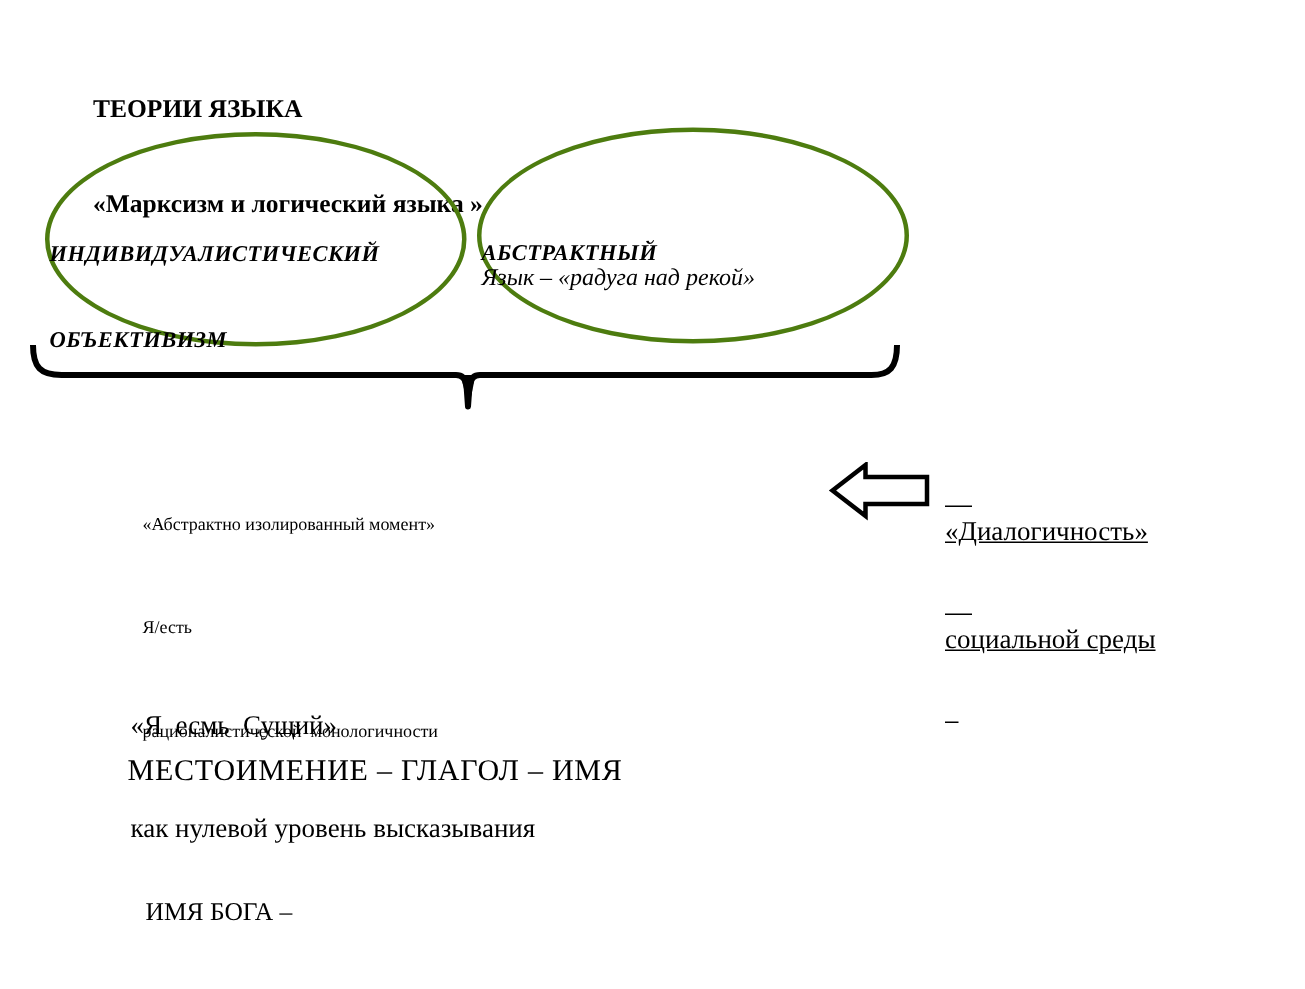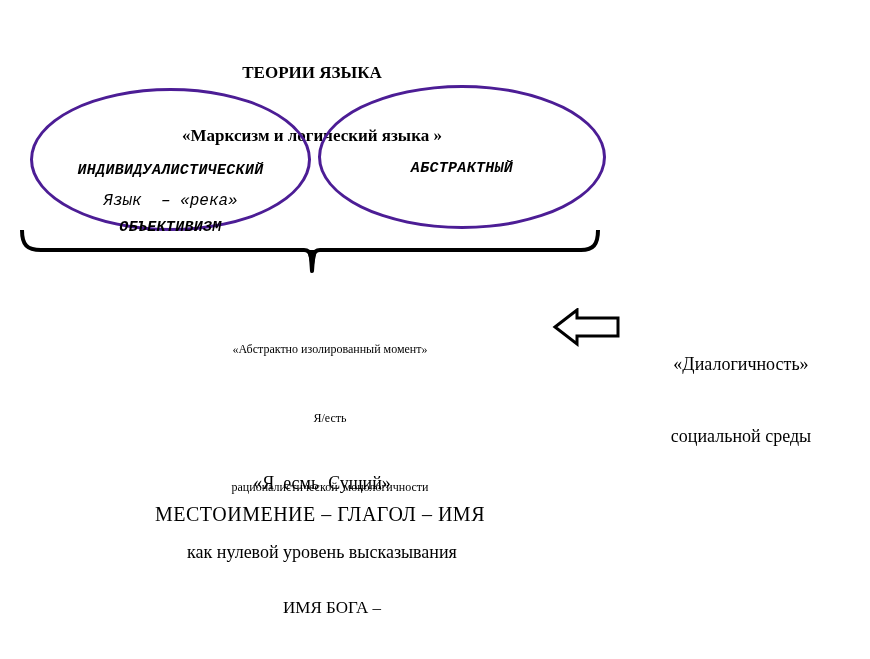--- a/index.html
+++ b/index.html
@@ -1,66 +1,66 @@
 <!DOCTYPE html>
 <html><head>
 <meta charset="utf-8">
 <style>
   html,body{margin:0;padding:0;background:#fff;}
   .canvas{
     position:relative;width:870px;height:659px;background:#fff;overflow:hidden;
     font-family:"Liberation Serif","DejaVu Serif",serif;color:#000;
   }
   .abs{position:absolute;}
-  .ctr{text-align:center;white-space:pre-wrap;}
+  .ctr{text-align:left;white-space:pre-wrap;}
   
   .title{left:62px;top:20px;width:500px;font-weight:bold;font-size:17px;line-height:21px;}
   
-  .ellipse{border:3px solid #4c1d95;border-radius:50%;box-sizing:border-box;font-family:Liberation Mono, monospace;}
+  .ellipse{border:3px solid #4d7c0f;border-radius:50%;box-sizing:border-box;}
   .ellipse-left{left:30px;top:88px;width:281px;height:143px;}
   .ellipse-right{left:318px;top:85px;width:288px;height:144px;}
   .ell-head{position:absolute;left:0;width:100%;font-weight:bold;font-style:italic;font-size:15px;letter-spacing:.3px;}
   .ellipse-left  .ell-head{top:32px;line-height:19px;}
   .ellipse-right .ell-head{top:21px;line-height:24px;}
   .ell-sub{position:absolute;left:0;width:100%;font-style:italic;font-size:16px;}
   .ellipse-left  .ell-sub{top:101px;}
   .ellipse-right .ell-sub{top:89px;}
   
   .brace{left:15px;top:226px;}
   .arrow{left:552px;top:308px;}
   
   .moment{left:95px;top:292px;width:470px;font-size:12px;line-height:23px;}
   .bold{font-weight:normal;}
-  .dialog{left:630px;top:304px;width:222px;font-size:18px;line-height:24px;}
+  .dialog{left:630px;top:294px;width:222px;font-size:18px;line-height:24px;text-decoration:underline;}
   .iam{left:87px;top:426px;width:470px;font-size:18px;line-height:23px;}
   .triad{left:85px;top:503px;width:470px;font-size:20px;letter-spacing:.5px;}
   .god{left:97px;top:555px;width:470px;font-size:17px;line-height:21px;}
 </style>
 </head>
 <body>
 
 <div class="canvas">
 
   <div class="abs ctr title">
     <div>ТЕОРИИ ЯЗЫКА</div>
     <div>«Марксизм и логический языка »</div>
   </div>
 
   <div class="abs ellipse ellipse-left">
     <div class="ell-head ctr">
       <div>ИНДИВИДУАЛИСТИЧЕСКИЙ</div>
       <div>ОБЪЕКТИВИЗМ</div>
     </div>
-    <div class="ell-sub ctr">Язык  – «река»</div>
   </div>
 
   <div class="abs ellipse ellipse-right">
     <div class="ell-head ctr">
       <div>АБСТРАКТНЫЙ</div>
     </div>
+    <div class="ell-sub ctr">Язык – «радуга над рекой»</div>
   </div>
 
   <svg class="abs brace" width="595" height="52" viewBox="0 0 595 52" aria-hidden="true">
     <path d="M 7 4 C 7 19 12 24 26 24 L 289 24 Q 295 24 296 31 L 297 45 L 298 31 Q 299 24 305 24 L 566 24 C 578 24 583 19 583 4" fill="none" stroke="#000" stroke-width="4" stroke-linecap="butt" stroke-linejoin="round"></path>
     <polygon points="292,24 302,24 297.5,46" fill="#000"></polygon>
   </svg>
 
   <div class="abs ctr moment">
     <div>«Абстрактно изолированный момент»</div>
     <div class="bold">Я/есть</div>

